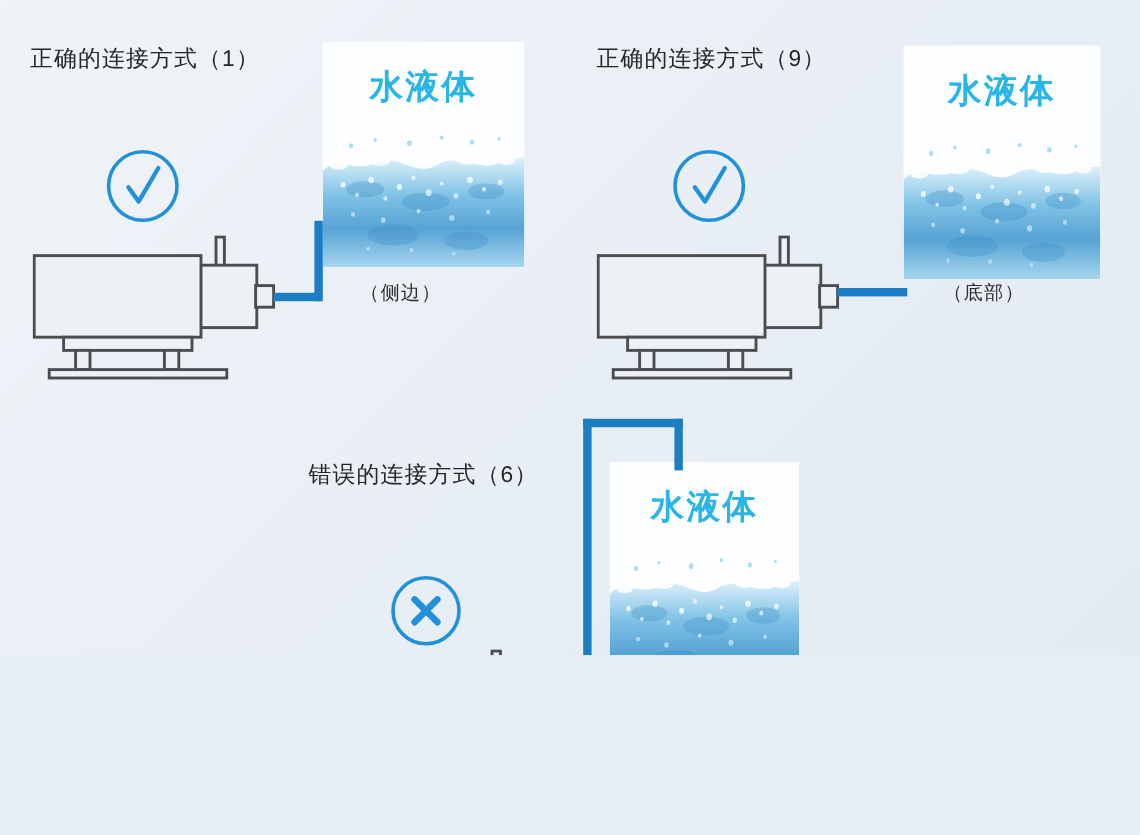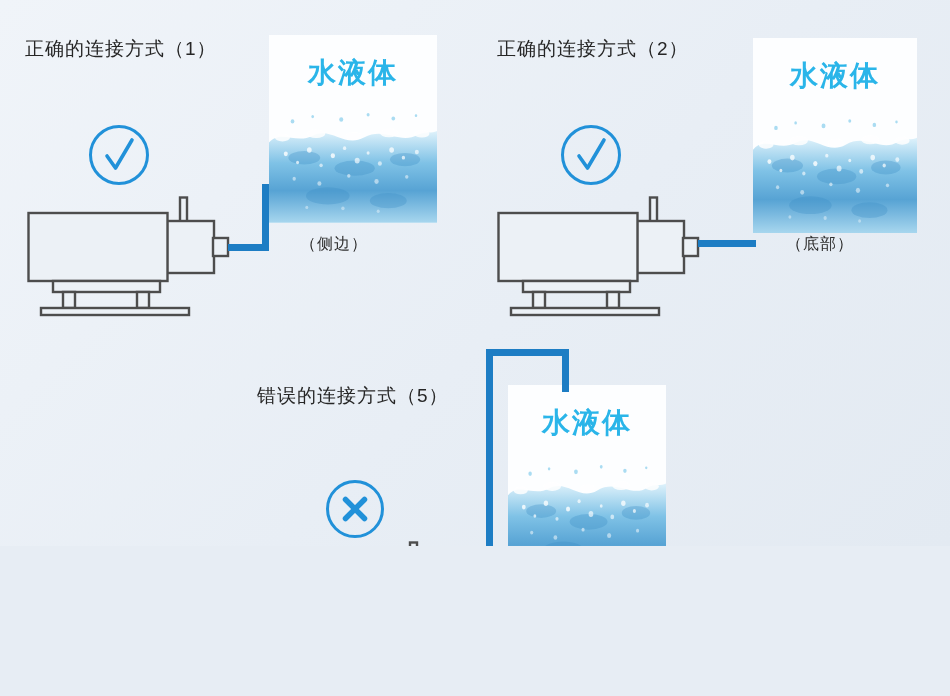--- a/index.html
+++ b/index.html
@@ -156,21 +156,21 @@
     <div class="tank-label">水液体</div>
     <div class="water">
       <svg viewBox="0 0 200 120" preserveAspectRatio="none">
           <use href="#water-art"></use>
         </svg>
     </div>
   </div>
 
   <div class="caption" style="left:300px; top:234px;">（侧边）</div>
 
-  <div class="title" style="left:497px; top:36px;">正确的连接方式（2）</div>
+  <div class="title" style="left:497px; top:36px;">正确的连接方式（9）</div>
 
   <div class="mark" style="left:560px; top:124px;">
     <svg width="62" height="62" viewBox="0 0 62 62">
       <circle cx="31" cy="31" r="28.5" fill="none" stroke="#2191d9" stroke-width="3"></circle>
       <path d="M19 32 L27.5 44 L44 16" fill="none" stroke="#2191d9" stroke-width="3.6" stroke-linecap="round" stroke-linejoin="round"></path>
     </svg>
   </div>
 
   <div class="pump" style="left:497px; top:196px;">
     <svg width="205" height="122" viewBox="0 0 205 122">
@@ -184,21 +184,21 @@
     <div class="tank-label">水液体</div>
     <div class="water">
       <svg viewBox="0 0 200 120" preserveAspectRatio="none">
           <use href="#water-art"></use>
         </svg>
     </div>
   </div>
 
   <div class="caption" style="left:786px; top:234px;">（底部）</div>
 
-  <div class="title" style="left:257px; top:383px;">错误的连接方式（5）</div>
+  <div class="title" style="left:257px; top:383px;">错误的连接方式（6）</div>
 
   <div class="mark" style="left:325px; top:479px;">
     <svg width="60" height="60" viewBox="0 0 60 60">
       <circle cx="30" cy="30" r="27.5" fill="none" stroke="#2191d9" stroke-width="3"></circle>
       <path d="M20.5 20.5 L39.5 39.5 M39.5 20.5 L20.5 39.5" stroke="#2191d9" stroke-width="5.5" stroke-linecap="round"></path>
     </svg>
   </div>
 
   <div class="pump" style="left:257px; top:541px;">
     <svg width="205" height="122" viewBox="0 0 205 122">

